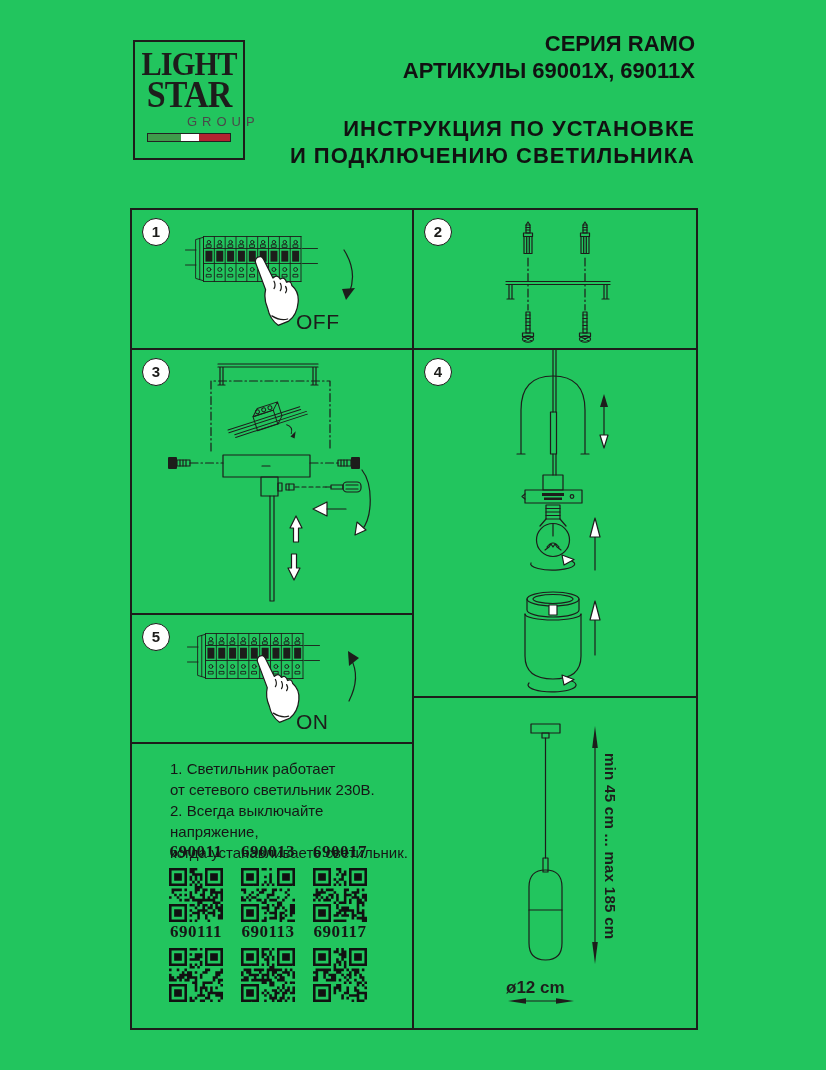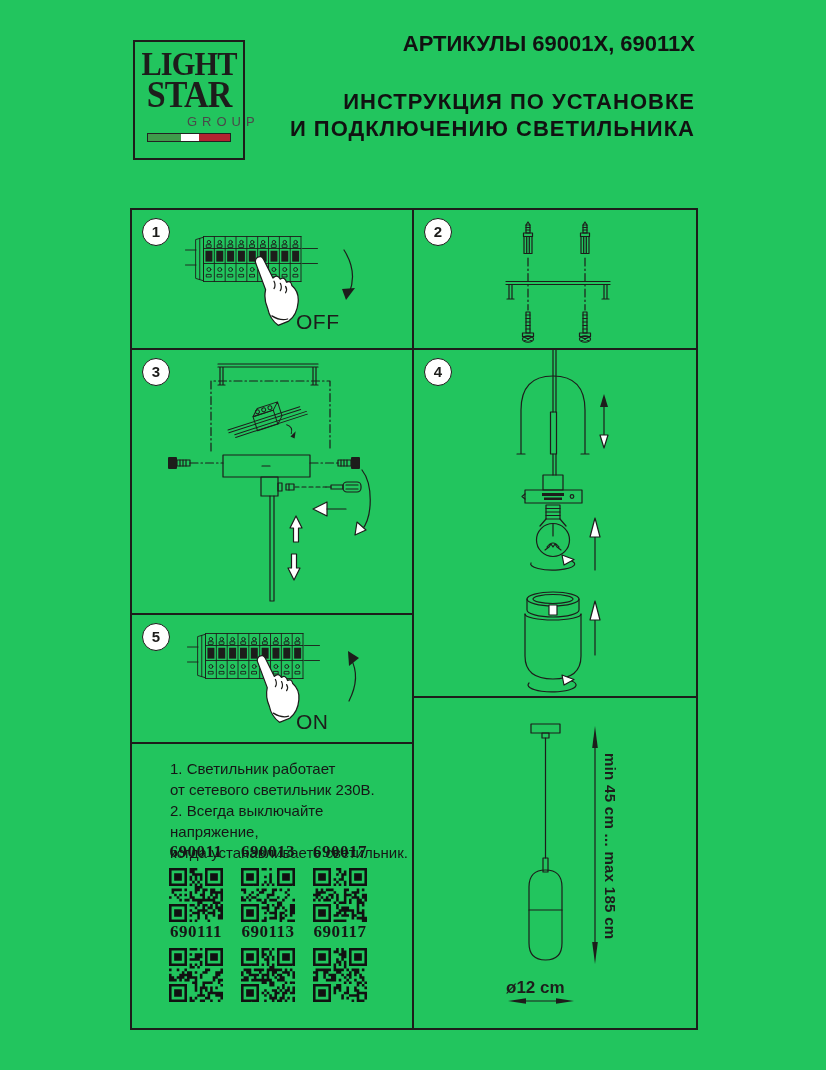--- a/index.html
+++ b/index.html
@@ -99,20 +99,21 @@
     <div class="logo-light">LIGHT</div>
     <div class="logo-star">STAR</div>
     <div class="logo-group">GROUP</div>
     <div class="logo-flag">
       <span style="width:40%;background:#3f9b4b"></span>
         <span style="width:22%;background:#fff"></span>
         <span style="width:38%;background:#b32531"></span>
     </div>
   </div>
   <div class="titles">
+    <div class="title-line">СЕРИЯ RAMO</div>
     <div class="title-line">АРТИКУЛЫ 69001X, 69011X</div>
     <div class="subtitle-line subtitle-gap">ИНСТРУКЦИЯ ПО УСТАНОВКЕ</div>
     <div class="subtitle-line">И ПОДКЛЮЧЕНИЮ СВЕТИЛЬНИКА</div>
   </div>
 
   <div class="grid">
     <div class="col-sep"></div>
 
     <div class="cell bb" style="left:0;top:0;width:280px;height:140px;">
       <div class="badge">1</div>

